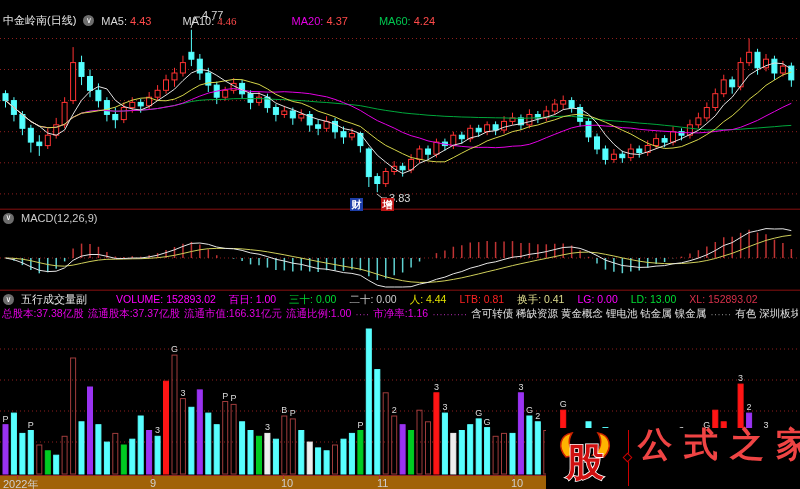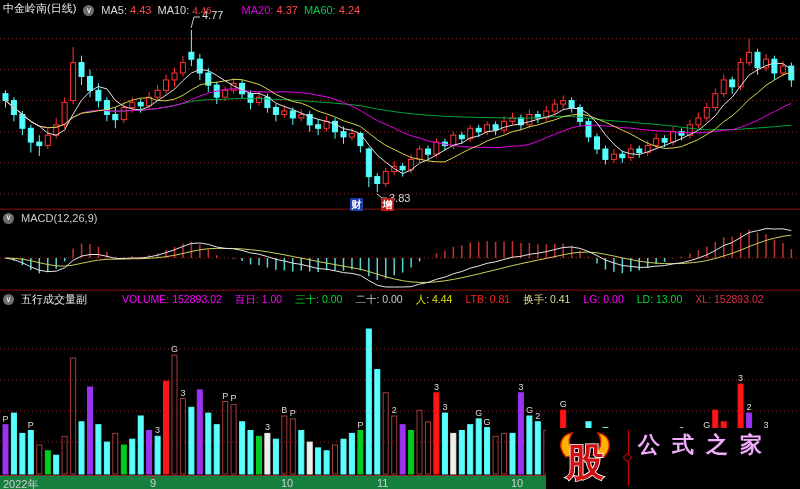--- a/index.html
+++ b/index.html
@@ -10,29 +10,29 @@
   .grid{stroke:#8f1f1f;stroke-width:1;stroke-dasharray:1 3;}
   .ann{fill:#d8d8d8;font-size:11px;font-family:"Liberation Sans",sans-serif;}
   .vlt{fill:#dcdcdc;font-size:9px;text-anchor:middle;font-family:"Liberation Sans",sans-serif;}
   .titlerow{position:absolute;left:3px;display:flex;align-items:center;gap:7px;white-space:nowrap;z-index:5;}
   .titlerow .t{color:#e8e8e8;}
   .circ{display:inline-flex;width:11px;height:11px;border-radius:50%;background:#6d6d6d;color:#fff;
     font-size:8px;line-height:10px;align-items:center;justify-content:center;cursor:pointer;}
   .divider{position:absolute;left:0;width:800px;height:2px;background:#5c0b0b;border-top:1px solid #2e0404;z-index:4;}
   .badge{position:absolute;width:13px;height:13px;color:#fff;font-size:10px;font-weight:bold;
     text-align:center;line-height:13px;z-index:6;}
-  .axis{position:absolute;left:0;top:475px;width:638px;height:14px;border-top:1px solid #8f2525;z-index:6;background:#15803d;}
+  .axis{position:absolute;left:0;top:475px;width:638px;height:14px;border-top:1px solid #8f2525;z-index:6;background:#a16207;}
   .axis span{position:absolute;top:1px;color:#cfcfcf;}
   .axis i{position:absolute;top:-1px;width:1px;height:4px;background:#b03030;}
   .wm{position:absolute;left:546px;top:428px;width:254px;height:61px;background:#000;z-index:9;display:flex;align-items:center;}
   .wm .vline{position:absolute;left:82px;top:2px;width:1px;height:56px;background:#cc0000;}
   .wm .dia{position:absolute;left:78px;top:26px;width:7px;height:7px;border:1px solid #cc0000;background:#000;transform:rotate(45deg);}
   .wm .txts{position:absolute;left:92px;top:2px;width:160px;}
-  .wm .brand{font-family:"Liberation Serif","DejaVu Serif",serif;font-weight:bold;color:#f0abfc;
-    font-size:22px;letter-spacing:12px;line-height:30px;white-space:nowrap;}
+  .wm .brand{font-family:"Liberation Serif","DejaVu Serif",serif;font-weight:bold;color:#ef4444;
+    font-size:34px;letter-spacing:12px;line-height:30px;white-space:nowrap;}
   .wm .pill{margin-top:3px;background:#cc0000;border-radius:9px;color:#fff;font-weight:bold;
     font-size:14px;text-align:center;padding:1px 4px 2px;white-space:nowrap;}
   .row2{position:absolute;left:2px;top:307px;width:796px;display:flex;align-items:center;
     white-space:nowrap;overflow:hidden;font-size:10.5px;z-index:5;}
   .seg{margin-right:6px;}
 </style>
 </head>
 <body>
 
 <div class="screen">
@@ -234,24 +234,24 @@
       <rect x="788.8" y="66.1" width="5" height="13.8" fill="#55ffff" stroke="#55ffff"></rect>
       <path d="M5.5 100.6 L13.9 107.5 L22.4 114.5 L30.8 121.4 L39.3 126.2 L47.8 127.7 L56.2 127.3 L64.6 124.2 L73.1 117.3 L81.5 113.2 L90.0 111.2 L98.4 110.3 L106.9 110.6 L115.3 111.2 L123.8 111.0 L132.3 110.5 L140.7 110.2 L149.1 109.5 L157.6 108.5 L166.0 107.0 L174.5 105.4 L182.9 103.5 L191.4 101.5 L199.8 100.3 L208.3 99.7 L216.7 99.6 L225.2 99.3 L233.6 98.7 L242.1 98.6 L250.5 98.7 L259.0 98.6 L267.4 98.9 L275.9 99.4 L284.3 99.7 L292.8 100.2 L301.3 100.6 L309.7 101.3 L318.1 102.0 L326.6 102.5 L335.0 103.2 L343.5 104.0 L351.9 104.7 L360.4 105.7 L368.8 107.3 L377.3 109.0 L385.7 110.4 L394.2 111.6 L402.6 112.8 L411.1 113.7 L419.5 114.4 L428.0 115.2 L436.4 115.7 L444.9 116.3 L453.3 116.6 L461.8 117.0 L470.2 117.2 L478.7 117.5 L487.1 117.6 L495.6 117.8 L504.0 117.9 L512.5 118.2 L520.9 118.3 L529.4 118.1 L537.8 117.7 L546.3 117.1 L554.8 116.6 L563.2 116.2 L571.6 116.3 L580.1 117.3 L588.5 118.3 L597.0 119.3 L605.4 120.2 L613.9 120.9 L622.3 121.5 L630.8 122.2 L639.3 123.1 L647.7 123.7 L656.1 124.4 L664.6 125.3 L673.0 126.1 L681.5 127.2 L689.9 128.2 L698.4 129.2 L706.8 129.8 L715.3 129.9 L723.7 129.6 L732.2 129.6 L740.6 129.2 L749.1 128.5 L757.5 128.0 L766.0 127.3 L774.4 126.7 L782.9 125.9 L791.3 125.4 " fill="none" stroke="#00a83c" stroke-width="1"></path>
       <path d="M5.5 100.6 L13.9 107.5 L22.4 114.5 L30.8 121.4 L39.3 126.2 L47.8 127.7 L56.2 127.3 L64.6 124.2 L73.1 117.3 L81.5 113.2 L90.0 111.2 L98.4 110.3 L106.9 110.6 L115.3 111.2 L123.8 111.0 L132.3 110.5 L140.7 110.2 L149.1 109.5 L157.6 108.5 L166.0 107.0 L174.5 105.6 L182.9 103.1 L191.4 99.6 L199.8 96.1 L208.3 93.1 L216.7 91.2 L225.2 89.5 L233.6 88.5 L242.1 90.1 L250.5 91.4 L259.0 91.7 L267.4 92.1 L275.9 92.1 L284.3 91.7 L292.8 92.2 L301.3 92.8 L309.7 93.7 L318.1 95.3 L326.6 96.8 L335.0 99.4 L343.5 102.6 L351.9 106.2 L360.4 110.5 L368.8 115.7 L377.3 120.6 L385.7 124.3 L394.2 128.1 L402.6 132.4 L411.1 135.7 L419.5 138.0 L428.0 140.9 L436.4 142.6 L444.9 144.2 L453.3 145.4 L461.8 146.4 L470.2 147.1 L478.7 147.4 L487.1 147.3 L495.6 147.7 L504.0 147.2 L512.5 146.2 L520.9 145.8 L529.4 144.3 L537.8 141.3 L546.3 137.7 L554.8 134.3 L563.2 131.0 L571.6 127.9 L580.1 126.0 L588.5 125.4 L597.0 125.2 L605.4 126.0 L613.9 126.5 L622.3 127.6 L630.8 128.1 L639.3 129.3 L647.7 130.0 L656.1 130.7 L664.6 131.3 L673.0 131.8 L681.5 132.7 L689.9 132.7 L698.4 132.9 L706.8 132.3 L715.3 131.5 L723.7 130.3 L732.2 129.6 L740.6 127.3 L749.1 123.9 L757.5 120.4 L766.0 115.9 L774.4 111.6 L782.9 107.2 L791.3 103.3 " fill="none" stroke="#e400e4" stroke-width="1"></path>
       <path d="M5.5 100.6 L13.9 107.5 L22.4 114.5 L30.8 121.4 L39.3 126.2 L47.8 127.7 L56.2 127.3 L64.6 124.2 L73.1 117.3 L81.5 113.2 L90.0 112.2 L98.4 110.8 L106.9 109.4 L115.3 107.2 L123.8 103.4 L132.3 100.1 L140.7 98.2 L149.1 97.7 L157.6 100.5 L166.0 100.8 L174.5 99.1 L182.9 95.3 L191.4 89.8 L199.8 85.1 L208.3 82.8 L216.7 82.3 L225.2 80.8 L233.6 79.4 L242.1 79.7 L250.5 82.0 L259.0 84.4 L267.4 88.9 L275.9 94.4 L284.3 98.2 L292.8 101.5 L301.3 103.2 L309.7 106.7 L318.1 111.2 L326.6 113.9 L335.0 116.9 L343.5 120.8 L351.9 123.4 L360.4 126.5 L368.8 133.1 L377.3 139.7 L385.7 145.4 L394.2 149.5 L402.6 153.7 L411.1 157.5 L419.5 159.2 L428.0 160.9 L436.4 161.8 L444.9 161.8 L453.3 157.6 L461.8 153.1 L470.2 148.8 L478.7 145.4 L487.1 140.9 L495.6 137.9 L504.0 135.2 L512.5 131.6 L520.9 129.8 L529.4 126.7 L537.8 125.0 L546.3 122.2 L554.8 119.8 L563.2 116.7 L571.6 115.0 L580.1 114.1 L588.5 115.7 L597.0 118.8 L605.4 122.2 L613.9 126.2 L622.3 130.2 L630.8 134.0 L639.3 138.8 L647.7 143.3 L656.1 146.4 L664.6 148.5 L673.0 148.0 L681.5 146.6 L689.9 143.1 L698.4 139.5 L706.8 134.5 L715.3 129.0 L723.7 121.7 L732.2 115.8 L740.6 108.2 L749.1 99.3 L757.5 92.9 L766.0 85.3 L774.4 80.1 L782.9 74.9 L791.3 72.1 " fill="none" stroke="#d6d64a" stroke-width="1"></path>
       <path d="M5.5 100.6 L13.9 107.5 L22.4 114.5 L30.8 121.4 L39.3 126.2 L47.8 133.1 L56.2 135.2 L64.6 130.0 L73.1 114.1 L81.5 100.3 L90.0 91.3 L98.4 86.5 L106.9 88.9 L115.3 100.3 L123.8 106.5 L132.3 108.9 L140.7 110.0 L149.1 106.5 L157.6 100.6 L166.0 95.1 L174.5 89.2 L182.9 80.6 L191.4 73.0 L199.8 69.5 L208.3 70.6 L216.7 75.4 L225.2 80.9 L233.6 85.8 L242.1 89.9 L250.5 93.4 L259.0 93.4 L267.4 96.8 L275.9 103.1 L284.3 106.5 L292.8 109.6 L301.3 113.1 L309.7 116.5 L318.1 119.3 L326.6 121.4 L335.0 124.1 L343.5 128.6 L351.9 130.3 L360.4 133.8 L368.8 144.9 L377.3 155.2 L385.7 162.1 L394.2 168.7 L402.6 173.5 L411.1 170.1 L419.5 163.2 L428.0 159.7 L436.4 154.9 L444.9 150.0 L453.3 145.2 L461.8 143.1 L470.2 137.9 L478.7 135.9 L487.1 131.7 L495.6 130.7 L504.0 127.2 L512.5 125.2 L520.9 123.8 L529.4 121.7 L537.8 119.3 L546.3 117.2 L554.8 114.5 L563.2 109.6 L571.6 108.2 L580.1 108.9 L588.5 114.1 L597.0 123.1 L605.4 134.8 L613.9 144.2 L622.3 151.4 L630.8 153.8 L639.3 154.5 L647.7 151.8 L656.1 148.7 L664.6 145.5 L673.0 142.1 L681.5 138.6 L689.9 134.5 L698.4 130.3 L706.8 123.4 L715.3 115.8 L723.7 104.8 L732.2 97.2 L740.6 86.1 L749.1 75.1 L757.5 69.9 L766.0 65.7 L774.4 63.0 L782.9 63.7 L791.3 69.2 " fill="none" stroke="#e2e2e2" stroke-width="1"></path>
       <path d="M191 28 l3 -11 l6 0" fill="none" stroke="#cccccc" stroke-width="1"></path>
       <text x="202" y="19" class="ann">4.77</text>
       <path d="M377 194 l5 4 l5 0" fill="none" stroke="#cccccc" stroke-width="1"></path>
       <text x="389" y="202" class="ann">3.83</text>
     </svg>
-  <div class="titlerow" style="top:1px;align-items:flex-end;">
+  <div class="titlerow" style="top:13px;">
     <span class="t">中金岭南(日线)</span>
     <span class="circ">∨</span>
-    <span id="ma-row" style="display:flex;gap:0;">
+    <span id="ma-row" style="display:flex;gap:25px;">
         <span class="seg"><span style="color: rgb(216, 216, 216);">MA5: </span><span style="color: rgb(255, 74, 74);">4.43</span></span>
         <span class="seg"><span style="color: rgb(216, 216, 216);">MA10: </span><span style="color: rgb(255, 74, 74); font-family: Liberation Serif, serif;">4.46</span></span>
         <span class="seg"><span style="color: rgb(228, 0, 228); margin-left: 24px;">MA20: </span><span style="color: rgb(255, 74, 74);">4.37</span></span>
         <span class="seg"><span style="color: rgb(0, 200, 80);">MA60: </span><span style="color: rgb(255, 74, 74);">4.24</span></span>
       </span>
   </div>
   <div class="badge" style="left: 350px; top: 198px; background: rgb(29, 62, 168);">财</div>
   <div class="badge" style="left: 381px; top: 198px; background: rgb(192, 21, 21);">增</div>
 
   <div class="divider" style="top:208px;"></div>
@@ -483,33 +483,45 @@
       <rect x="755.0" y="148.2" width="5" height="34.8" fill="#58ffff" stroke="#58ffff"></rect>
       <rect x="763.5" y="139.5" width="5" height="43.5" fill="#58ffff" stroke="#58ffff"></rect>
       <text x="766.0" y="136.5" class="vlt">3</text>
       <rect x="771.9" y="154.0" width="5" height="29.0" fill="#58ffff" stroke="#58ffff"></rect>
       <rect x="780.4" y="145.3" width="5" height="37.7" fill="#ff1515" stroke="#ff1515"></rect>
       <rect x="788.8" y="151.1" width="5" height="31.9" fill="#58ffff" stroke="#58ffff"></rect>
     </svg>
   <div class="titlerow" style="top:292px;">
     <span class="circ">∨</span>
     <span class="t">五行成交量副</span>
-    <span id="vol-vals" style="display:flex;gap:7px;margin-left:28px;font-size:10.5px;">
+    <span id="vol-vals" style="display:flex;gap:7px;margin-left:22px;font-size:10.5px;">
         <span class="seg" style="color: rgb(255, 0, 255);">VOLUME: 152893.02</span>
         <span class="seg" style="color: rgb(255, 0, 255);">百日: 1.00</span>
         <span class="seg" style="color: rgb(0, 221, 51);">三十: 0.00</span>
         <span class="seg" style="color: rgb(204, 204, 204);">二十: 0.00</span>
         <span class="seg" style="color: rgb(226, 226, 0);">人: 4.44</span>
         <span class="seg" style="color: rgb(255, 34, 34);">LTB: 0.81</span>
         <span class="seg" style="color: rgb(222, 220, 142);">换手: 0.41</span>
         <span class="seg" style="color: rgb(255, 0, 255);">LG: 0.00</span>
         <span class="seg" style="color: rgb(0, 221, 51);">LD: 13.00</span>
         <span class="seg" style="color: rgb(216, 48, 74);">XL: 152893.02</span>
       </span>
   </div>
+  <div class="row2" id="info-row">
+      <span class="seg" style="color: rgb(228, 0, 228); margin-right: 4px;">总股本:37.38亿股</span>
+      <span class="seg" style="color: rgb(228, 0, 228); margin-right: 4px;">流通股本:37.37亿股</span>
+      <span class="seg" style="color: rgb(228, 0, 228); margin-right: 4px;">流通市值:166.31亿元</span>
+      <span class="seg" style="color: rgb(228, 0, 228); margin-right: 4px;">流通比例:1.00</span>
+      <span class="seg" style="color: rgb(143, 36, 143); margin-right: 4px;">····</span>
+      <span class="seg" style="color: rgb(228, 0, 228); margin-right: 4px;">市净率:1.16</span>
+      <span class="seg" style="color: rgb(143, 36, 143); margin-right: 4px;">··········</span>
+      <span class="seg" style="color: rgb(226, 226, 226); margin-right: 4px;">含可转债 稀缺资源 黄金概念 锂电池 钴金属 镍金属</span>
+      <span class="seg" style="color: rgb(119, 119, 119); margin-right: 4px;">······</span>
+      <span class="seg" style="color: rgb(226, 226, 226); margin-right: 4px;">有色 深圳板块</span>
+    </div>
 
   <div class="axis" id="axisrow">
     <span style="left: 3px; color: rgb(207, 207, 207);">2022年</span>
     <span style="left: 150px; color: rgb(207, 207, 207);">9</span>
     <span style="left: 281px; color: rgb(207, 207, 207);">10</span>
     <span style="left: 377px; color: rgb(207, 207, 207);">11</span>
     <span style="left: 511px; color: rgb(207, 207, 207);">10</span>
   <i style="left: 17px;"></i>
       <i style="left: 152px;"></i>
       <i style="left: 283px;"></i>

